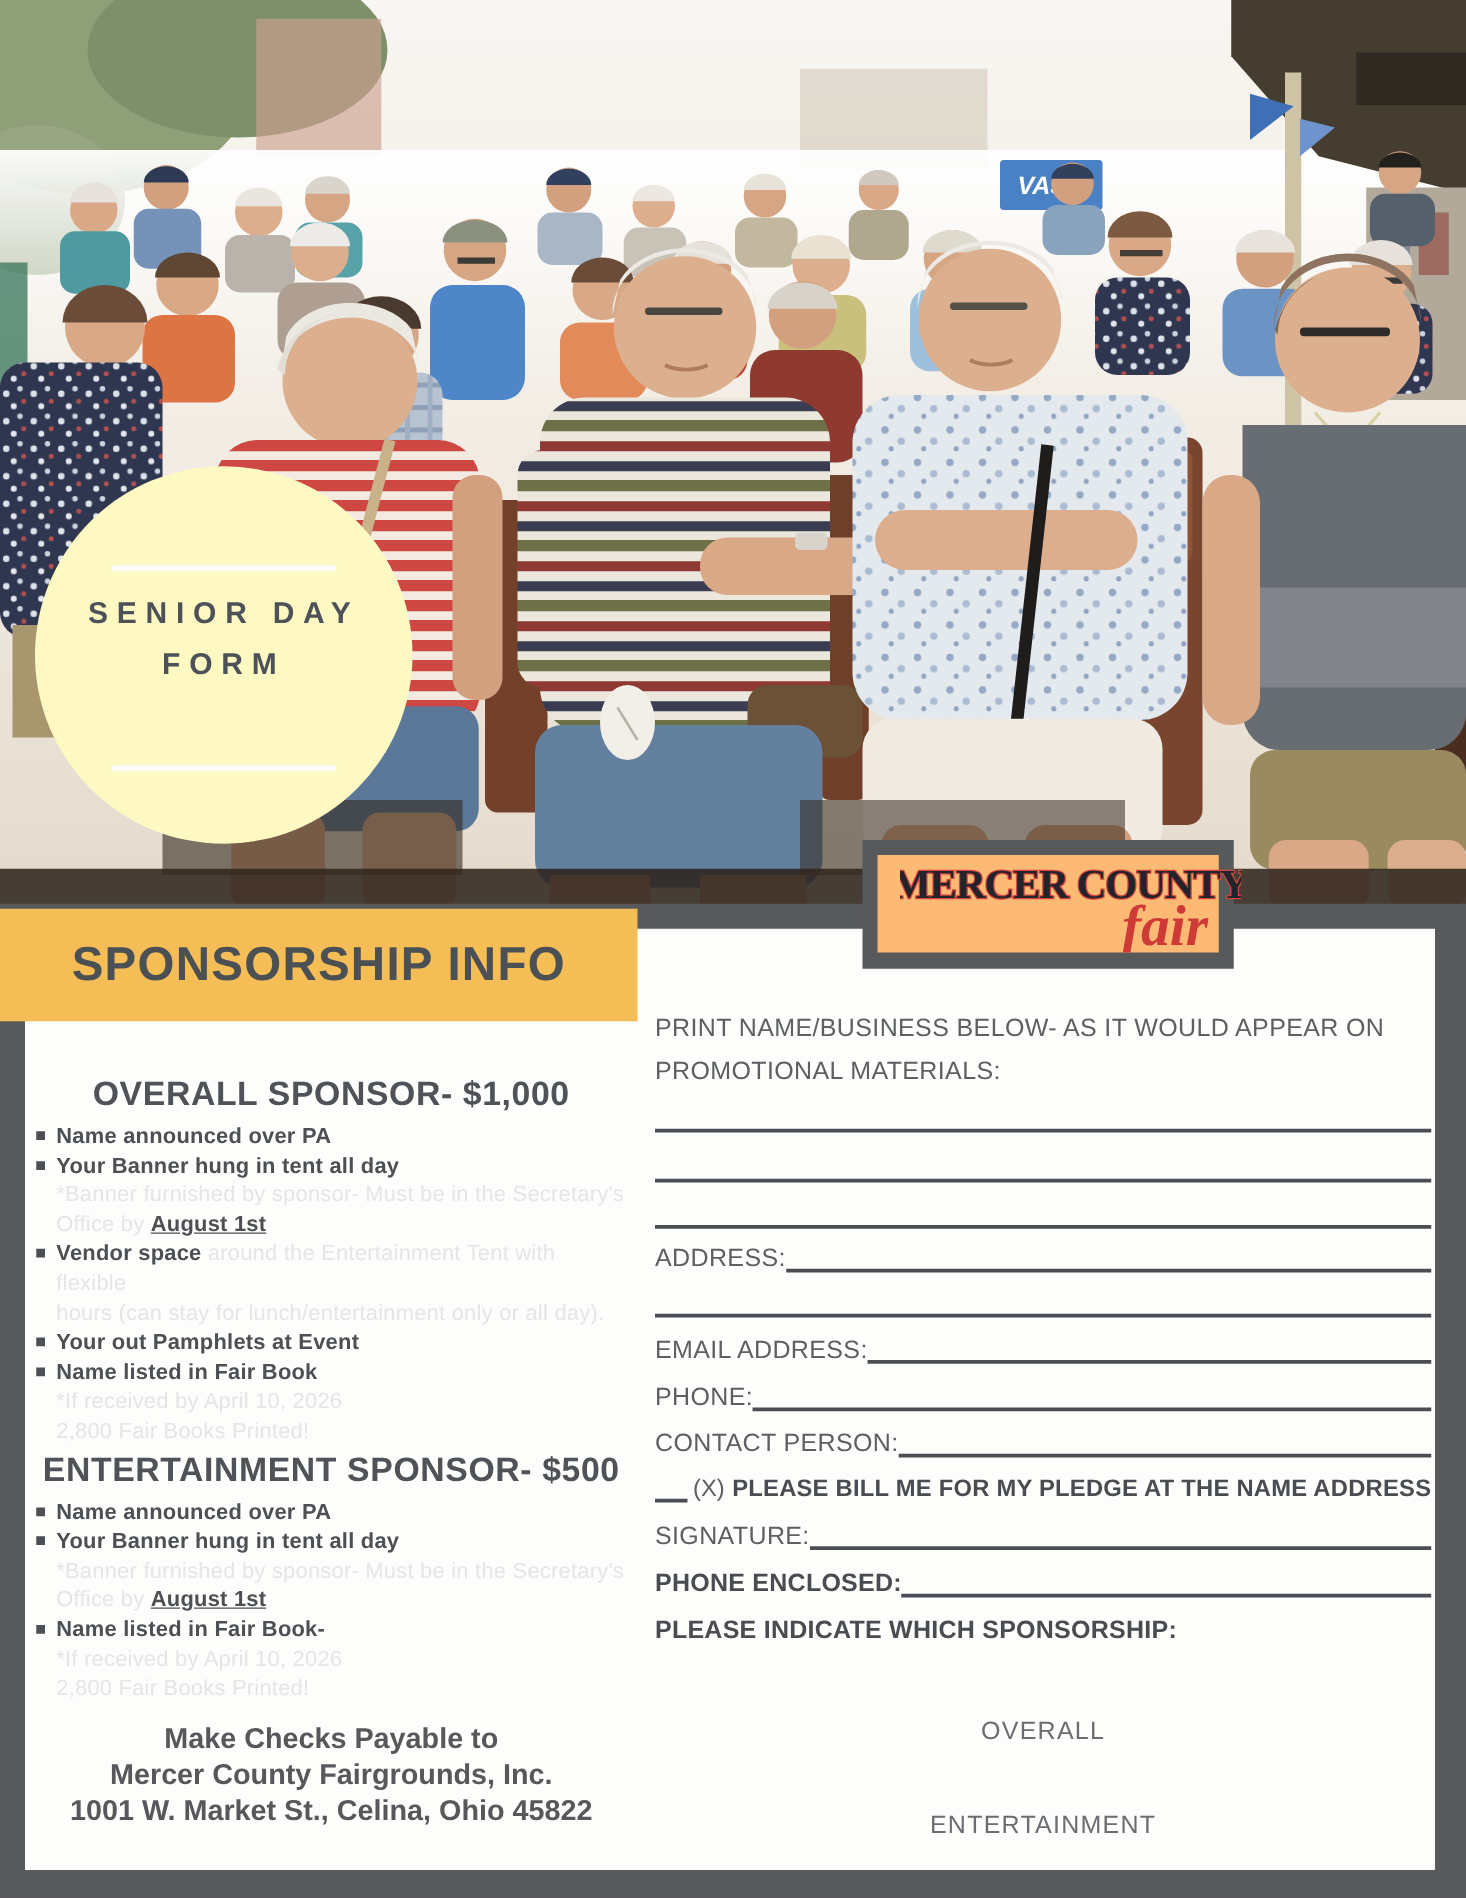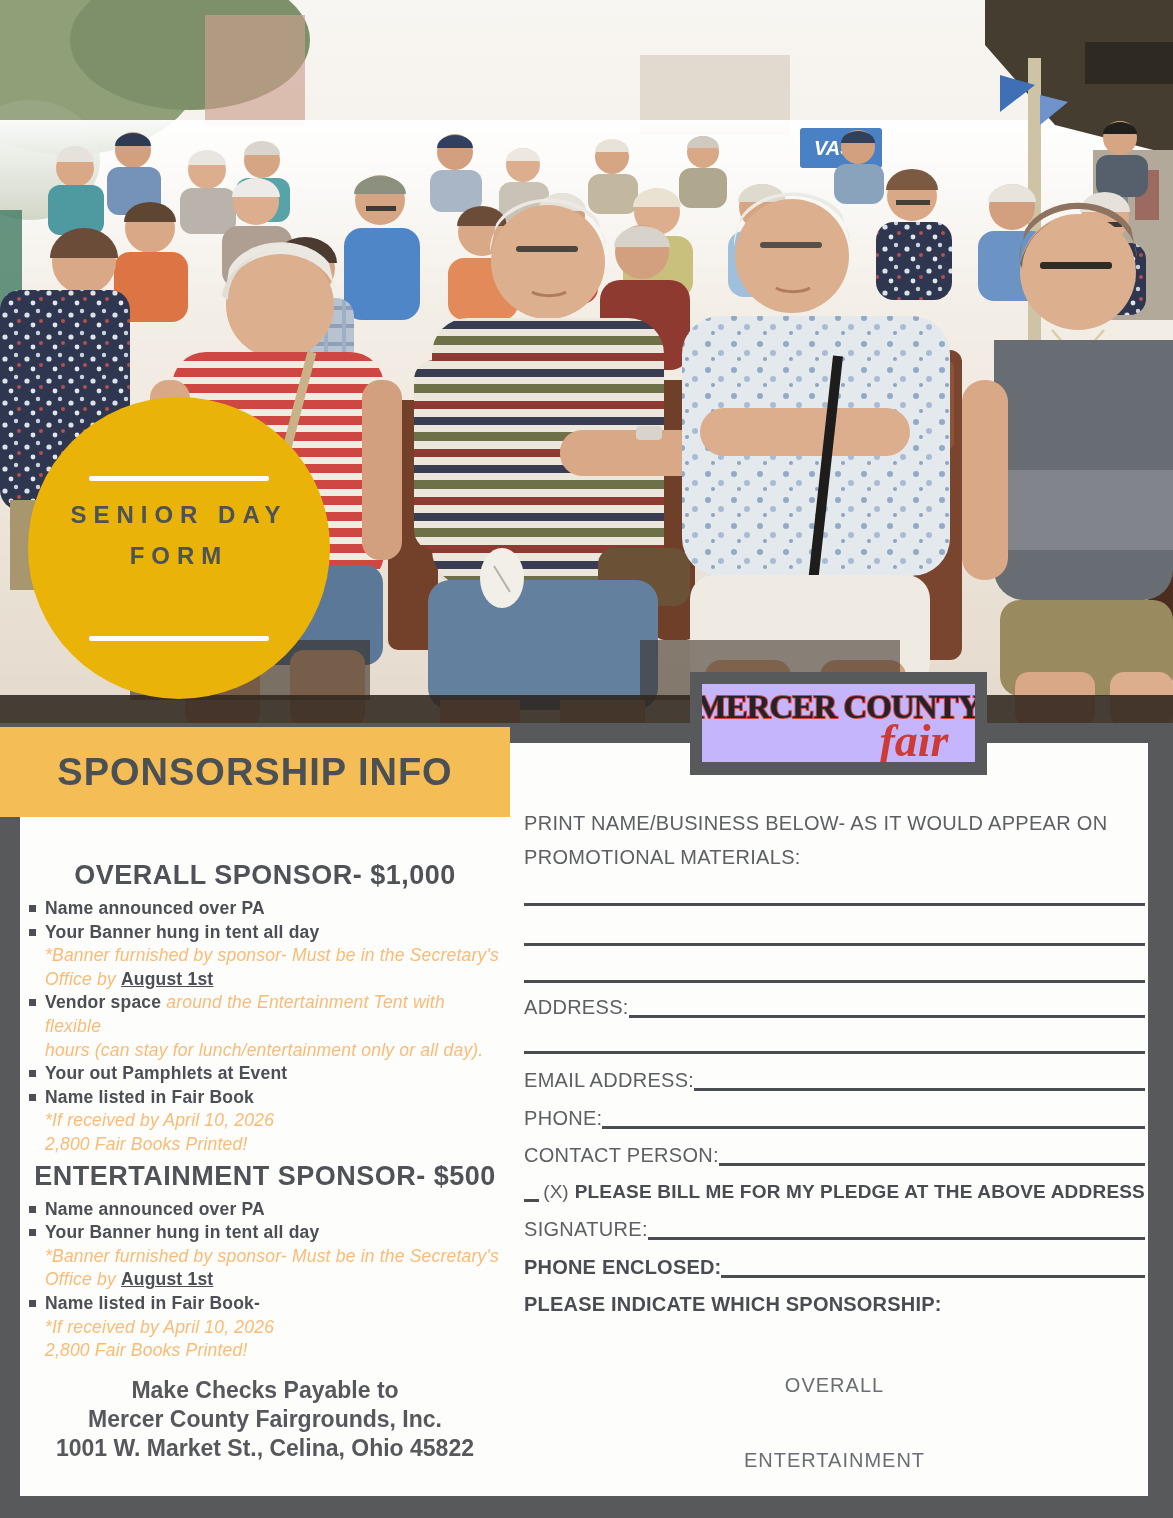--- a/index.html
+++ b/index.html
@@ -8,46 +8,46 @@
   .abs{position:absolute;}
 
   
   #photo{left:0;top:0;width:1173px;height:727px;}
 
   
   #graybg{left:0;top:723px;width:1173px;height:795px;background:#58595b;}
   #sheet{left:20px;top:743px;width:1128px;height:753px;background:#fdfdfc;}
 
   
-  #badge{left:28px;top:397px;width:302px;height:302px;border-radius:50%;
-         background:#eab308;}
+  #badge{left:28px;top:373px;width:302px;height:302px;border-radius:50%;
+         background:#fef9c3;}
   .badge-rule{position:absolute;left:61px;width:180px;height:5px;background:#fdfcf8;border-radius:2px;}
   #badge-rule-top{top:79px;}
   #badge-rule-bottom{top:239px;}
   #badge-text{position:absolute;left:0;top:97px;width:302px;text-align:center;
       font-size:24px;font-weight:bold;letter-spacing:7px;line-height:41px;color:#4c5257;}
 
   
   #banner{left:0;top:727px;width:510px;height:90px;background:#f5bd55;}
   #banner-title{position:absolute;left:0;top:0;width:100%;line-height:90px;text-align:center;
       font-size:38px;font-weight:bold;letter-spacing:1px;color:#4b5054;}
 
   
   #logo-frame{left:690px;top:672px;width:297px;height:103px;background:#58595b;}
-  #logo-inner{position:absolute;left:12px;top:12px;right:12px;bottom:13px;background:#c4b5fd;}
+  #logo-inner{position:absolute;left:12px;top:12px;right:12px;bottom:13px;background:#fdba74;padding-left:18px;}
 
   
   #left-col{left:28px;top:860px;width:474px;color:#4c4f53;}
   .sec-title{font-size:27px;font-weight:bold;text-align:center;letter-spacing:.5px;
       color:#4f5256;margin:0 0 7px 0;line-height:30px;}
   .sec-title.second{margin-top:4px;}
   .li{position:relative;padding-left:17px;line-height:23.6px;font-size:17.5px;letter-spacing:.2px;}
   .li .bu{position:absolute;left:1px;top:8px;width:7px;height:7px;background:#4c4f53;}
   .seg-b{font-weight:bold;color:#4c4f53;}
-  .seg-r{font-weight:normal;color:#fdba74;font-style:italic;}
+  .seg-r{font-weight:normal;color:#e5e5e5;}
   .seg-bu{font-weight:bold;color:#4c4f53;text-decoration:underline;}
 
   #checks{left:30px;top:1376px;width:470px;text-align:center;
       font-size:23px;font-weight:bold;color:#56585b;line-height:29px;}
 
   
   .rlabel{font-size:20px;color:#5d6063;letter-spacing:.3px;white-space:nowrap;}
   .rrow{position:absolute;left:524px;width:621px;display:flex;align-items:flex-end;height:26px;}
   .rrow .fill{flex:1;border-bottom:3px solid #4a4d51;margin-bottom:1px;}
   .hline{position:absolute;left:524px;width:621px;height:3px;background:#4a4d51;}
@@ -400,21 +400,21 @@
 </div>
 
 <div class="rrow" style="top:1141px">
   <span class="rlabel">CONTACT PERSON:</span>
   <div class="fill"></div>
 </div>
 
 <div class="rrow" id="bill-row" style="top:1177px">
   <div class="stub"></div>
   <span class="xmark">(X)</span>
-  <span class="rbold">PLEASE BILL ME FOR MY PLEDGE AT THE ABOVE ADDRESS</span>
+  <span class="rbold">PLEASE BILL ME FOR MY PLEDGE AT THE NAME ADDRESS</span>
 </div>
 
 <div class="rrow" style="top:1215px">
   <span class="rlabel">SIGNATURE:</span>
   <div class="fill"></div>
 </div>
 
 <div class="rrow" style="top:1253px">
   <span class="rbold" style="font-size:20px">PHONE ENCLOSED:</span>
   <div class="fill"></div>

